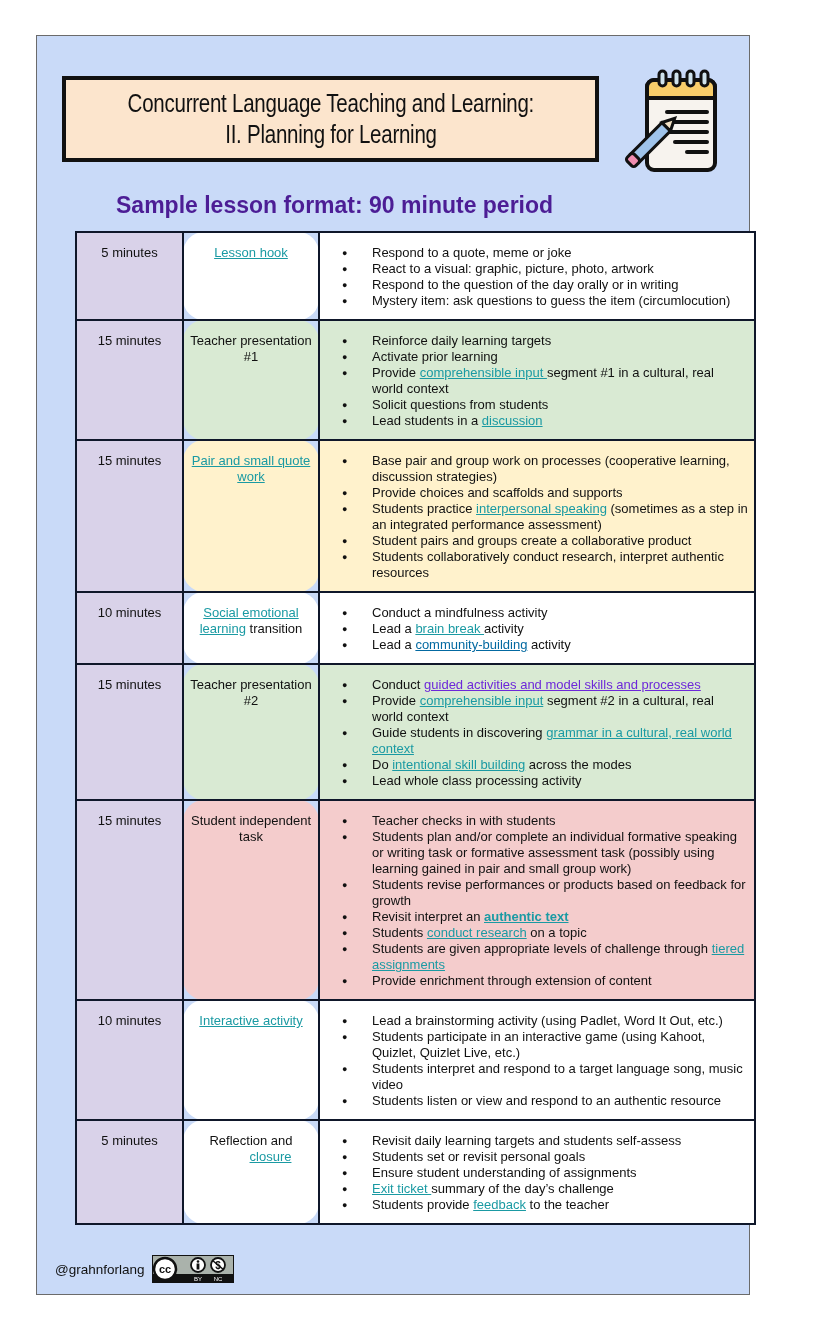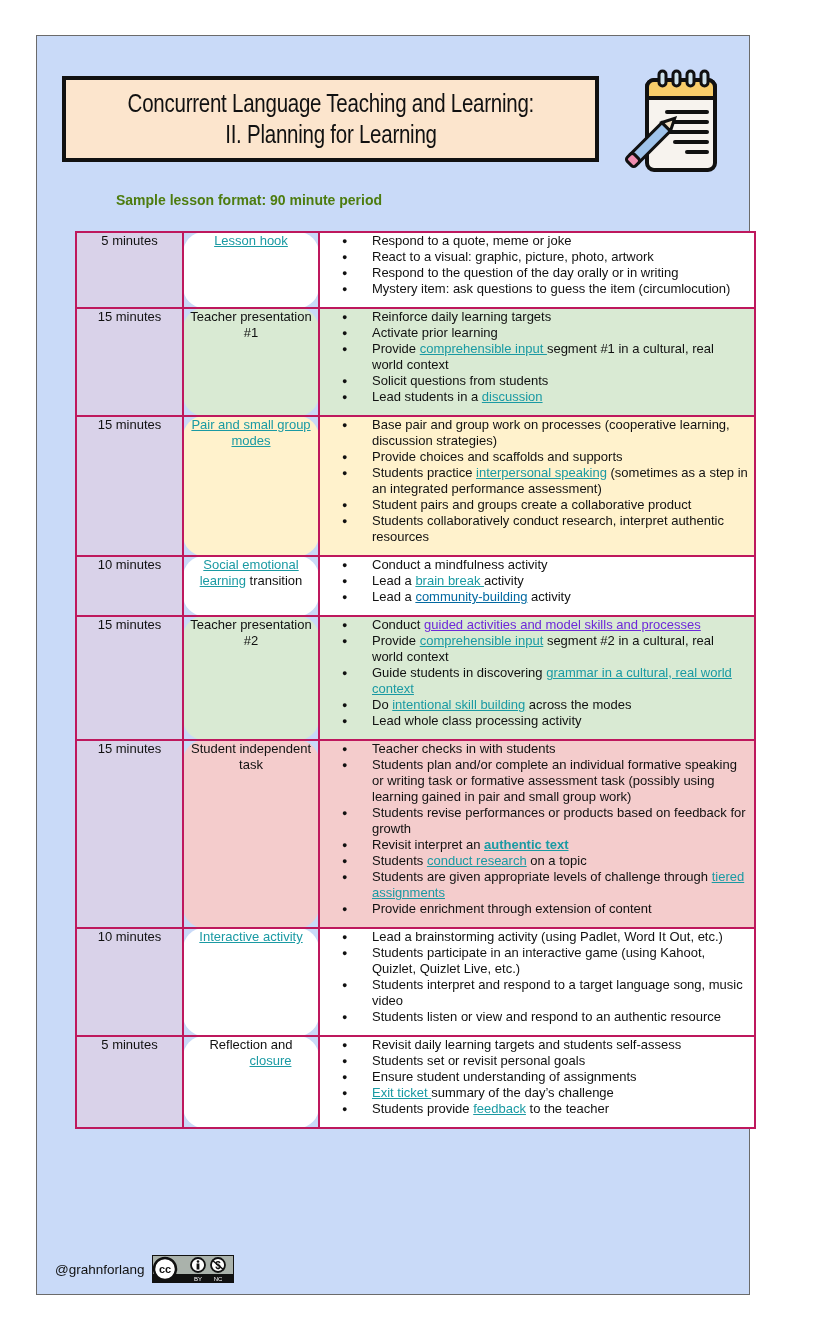--- a/index.html
+++ b/index.html
@@ -13,27 +13,27 @@
     background: #fce5cd; border: 4px solid #111; box-sizing: border-box;
     display: flex; flex-direction: column; align-items: center; justify-content: center;
   }
   .title-line {
     font-family: "Liberation Sans Narrow", "Liberation Sans", sans-serif;
     font-size: 25px; line-height: 31px; color: #111; transform: scaleX(0.82);
     letter-spacing: -0.3px; white-space: nowrap;
   }
   .notepad { position: absolute; left: 586px; top: 32px; width: 104px; height: 108px; }
   .subtitle {
-    position: absolute; left: 79px; top: 156px; font-size: 14px; font-weight: bold; color: #4d7c0f;
+    position: absolute; left: 79px; top: 156px; font-size: 23px; font-weight: bold; color: #4c1d95;
   }
   table.plan {
     position: absolute; left: 38px; top: 195px; width: 681px;
     border-collapse: collapse; font-size: 13px; line-height: 16px; color: #111;
   }
-  table.plan td { border: 2px solid #be185d; vertical-align: top; padding: 0 6px 10px 6px; }
+  table.plan td { border: 2px solid #0f172a; vertical-align: top; padding: 12px 6px 10px 6px; }
   td.time { width: 93px; background: #d9d2e9; text-align: center; }
   td.act { width: 122px; text-align: center; border-radius: 21px; }
   td.desc { padding-left: 10px; padding-right: 8px; }
   ul { margin: 0; padding: 0; list-style: none; }
   li { position: relative; padding-left: 46px; }
   li::before { content: "\25CF"; position: absolute; left: 16px; top: 0; font-size: 9px; }
   .link { color: #1a9aa3; text-decoration: underline; cursor: pointer; }
   .footer { position: absolute; left: 18px; top: 1219px; display: flex; align-items: center; }
   .handle { font-size: 13.5px; color: #111; margin-right: 7px; }
   .cc-badge { width: 82px; height: 28px; }
@@ -94,21 +94,21 @@
               <li><span>Reinforce daily learning targets</span></li>
               <li><span>Activate prior learning</span></li>
               <li><span>Provide </span><span class="link" style="color: rgb(26, 154, 163);">comprehensible input </span><span>segment #1 in a cultural, real world context</span></li>
               <li><span>Solicit questions from students</span></li>
               <li><span>Lead students in a </span><span class="link" style="color: rgb(26, 154, 163);">discussion</span></li>
             </ul>
           </td>
         </tr>
         <tr style="background: rgb(255, 242, 204);">
           <td class="time" style="background: rgb(217, 210, 233);">15 minutes</td>
-          <td class="act"><span class="link" style="color: rgb(26, 154, 163);">Pair and small group modes</span></td>
+          <td class="act"><span class="link" style="color: rgb(26, 154, 163);">Pair and small quote work</span></td>
           <td class="desc">
             <ul>
               <li><span>Base pair and group work on processes (cooperative learning, discussion strategies)</span></li>
               <li><span>Provide choices and scaffolds and supports</span></li>
               <li><span>Students practice </span><span class="link" style="color: rgb(26, 154, 163);">interpersonal speaking</span><span> (sometimes as a step in an integrated performance assessment)</span></li>
               <li><span>Student pairs and groups create a collaborative product</span></li>
               <li><span>Students collaboratively conduct research, interpret authentic resources</span></li>
             </ul>
           </td>
         </tr>

